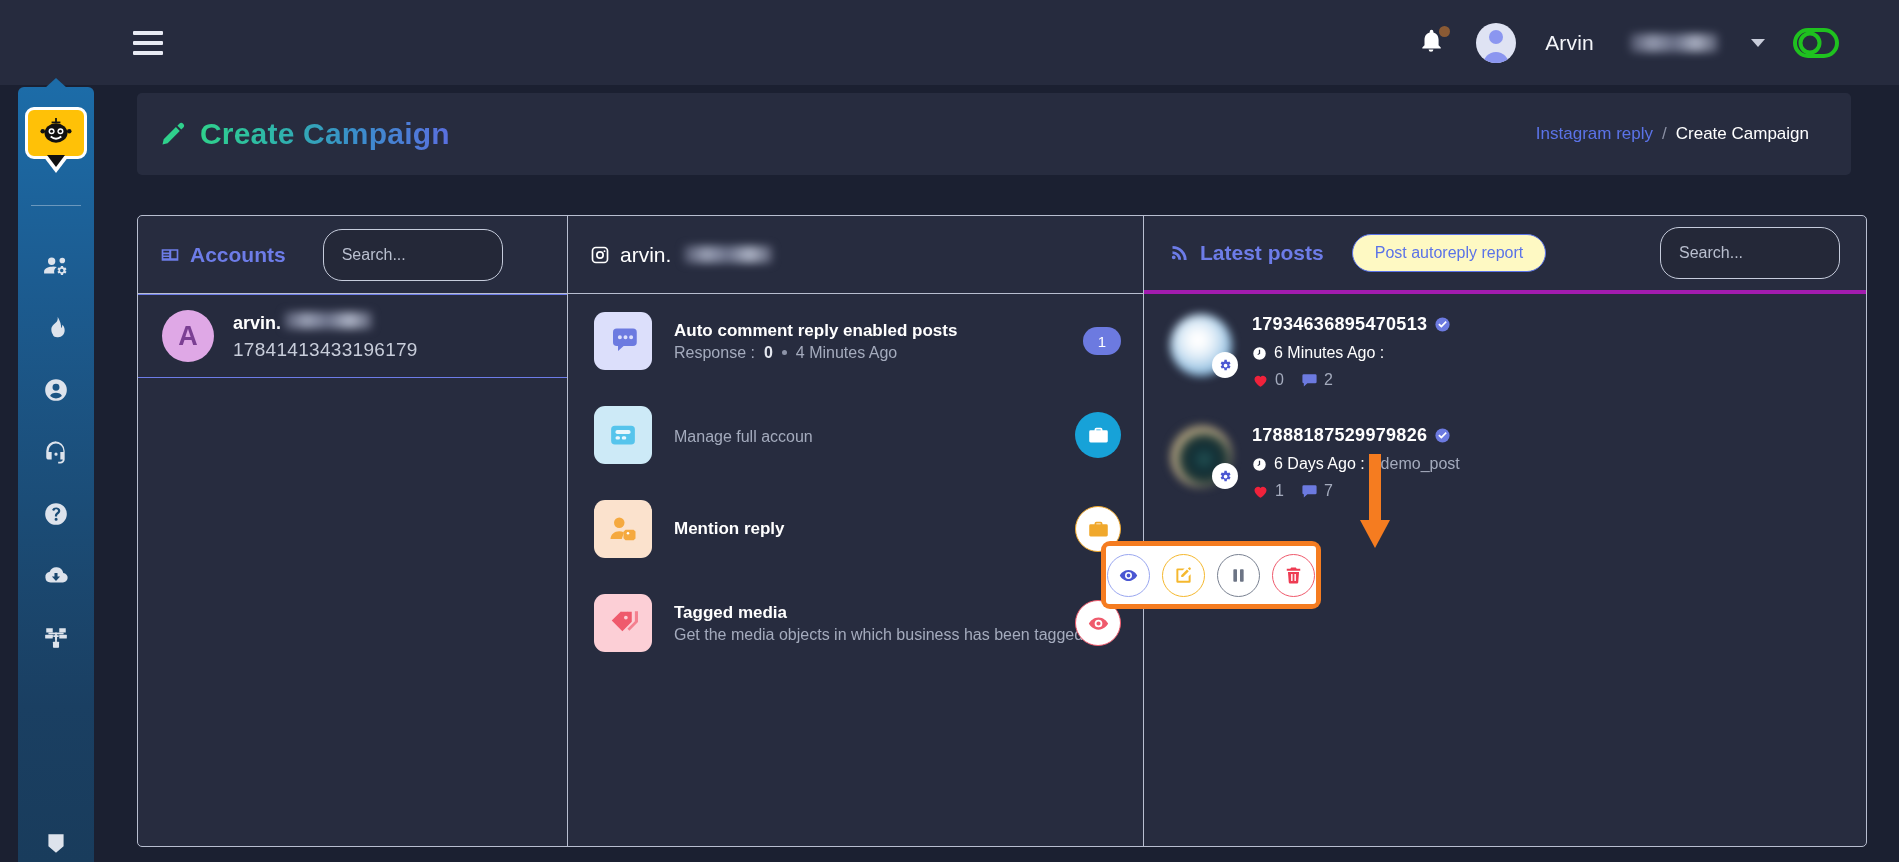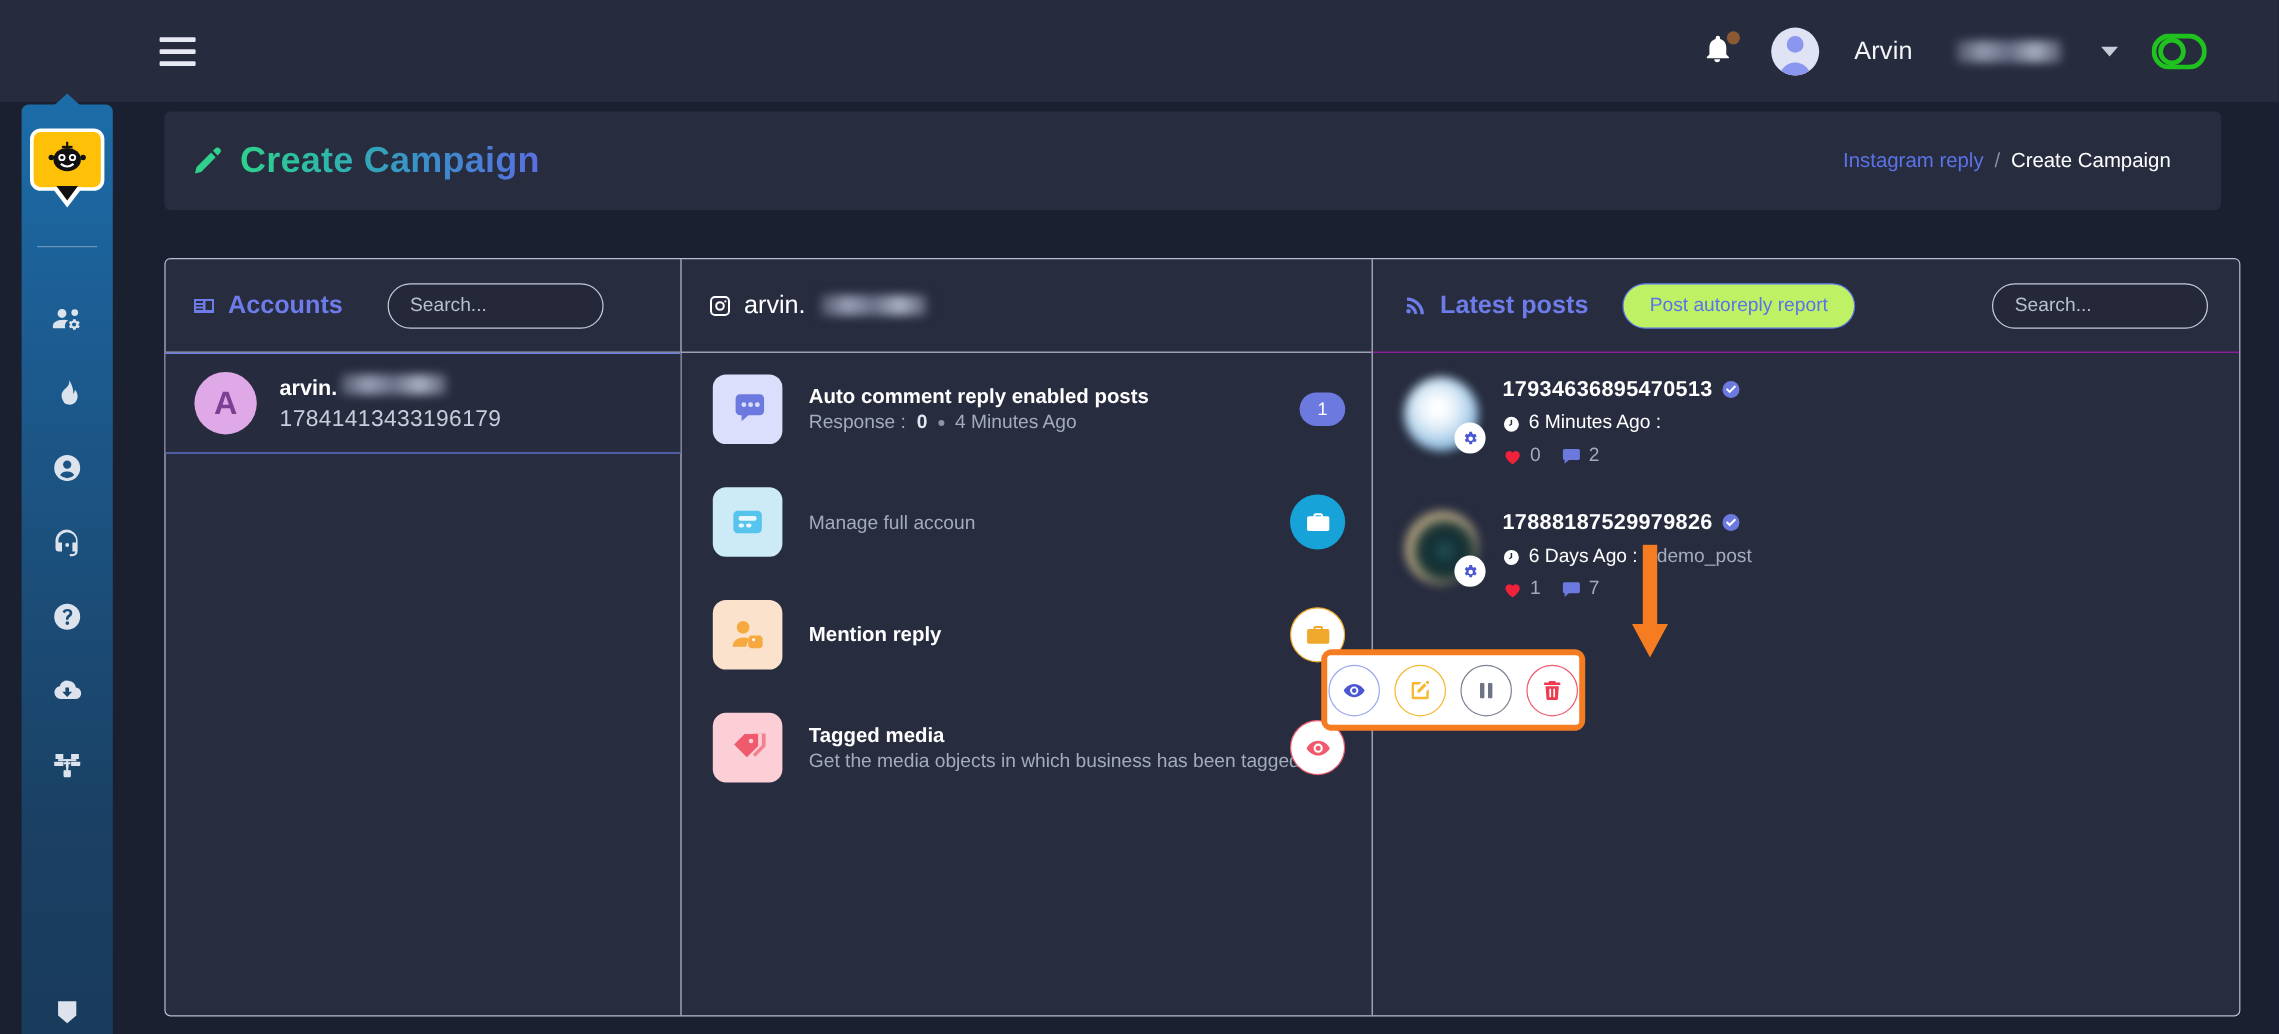--- a/index.html
+++ b/index.html
@@ -148,21 +148,21 @@
   }
   .panel-title svg { width: 20px; height: 20px; fill: #6d7ce8; display: block; }
   .panel-title.white { color: #ffffff; font-weight: 500; }
   .panel-title.white svg { fill: #ffffff; }
   .blur-chip {
     display: inline-block; width: 88px; height: 17px; border-radius: 3px;
     background: linear-gradient(90deg,#4d5269,#9aa0b5,#6a7088,#adb3c5,#585d73);
     filter: blur(4px); margin-left: 3px;
   }
   .search-input {
-    width: 180px; height: 38px; border-radius: 19px;
+    width: 180px; height: 52px; border-radius: 19px;
     border: 1px solid #c6ccdc; background: #242838;
     color: #c2c7d6; font-size: 16px; padding: 0 18px;
     font-family: "Liberation Sans", sans-serif; outline: none;
   }
   .search-input::placeholder { color: #b9bfcf; }
 
   
   .account-row {
     height: 84px; display: flex; align-items: center; gap: 19px;
     padding: 0 24px; border-top: 1px solid #6d7ce8; border-bottom: 1px solid #6d7ce8;
@@ -245,24 +245,24 @@
   }
   .arrow-ann .head {
     position: absolute; left: -4px; top: 66px; width: 0; height: 0;
     border-left: 15px solid transparent; border-right: 15px solid transparent;
     border-top: 28px solid #f57c20;
   }
 
   
   .posts-head {
     height: 78px; display: flex; align-items: center;
-    border-bottom: 1px solid #a21caf; padding: 0 26px; gap: 28px;
+    border-bottom: 4px solid #a21caf; padding: 0 26px; gap: 28px;
   }
   .report-btn {
-    background: #bef264; color: #5b73e8; border: 1px solid #5b73e8;
+    background: #fef9c3; color: #5b73e8; border: 1px solid #5b73e8;
     border-radius: 20px; height: 38px; padding: 0 22px; font-size: 16px;
     font-family: "Liberation Sans", sans-serif; cursor: pointer;
   }
   .posts-search-wrap { margin-left: auto; }
   .post-row {
     display: flex; align-items: flex-start; gap: 20px;
     padding: 20px 26px 16px 26px;
   }
   .post-thumb-wrap { position: relative; width: 62px; height: 62px; flex: 0 0 62px; }
   .post-thumb { width: 62px; height: 62px; border-radius: 50%; filter: blur(4px); }

